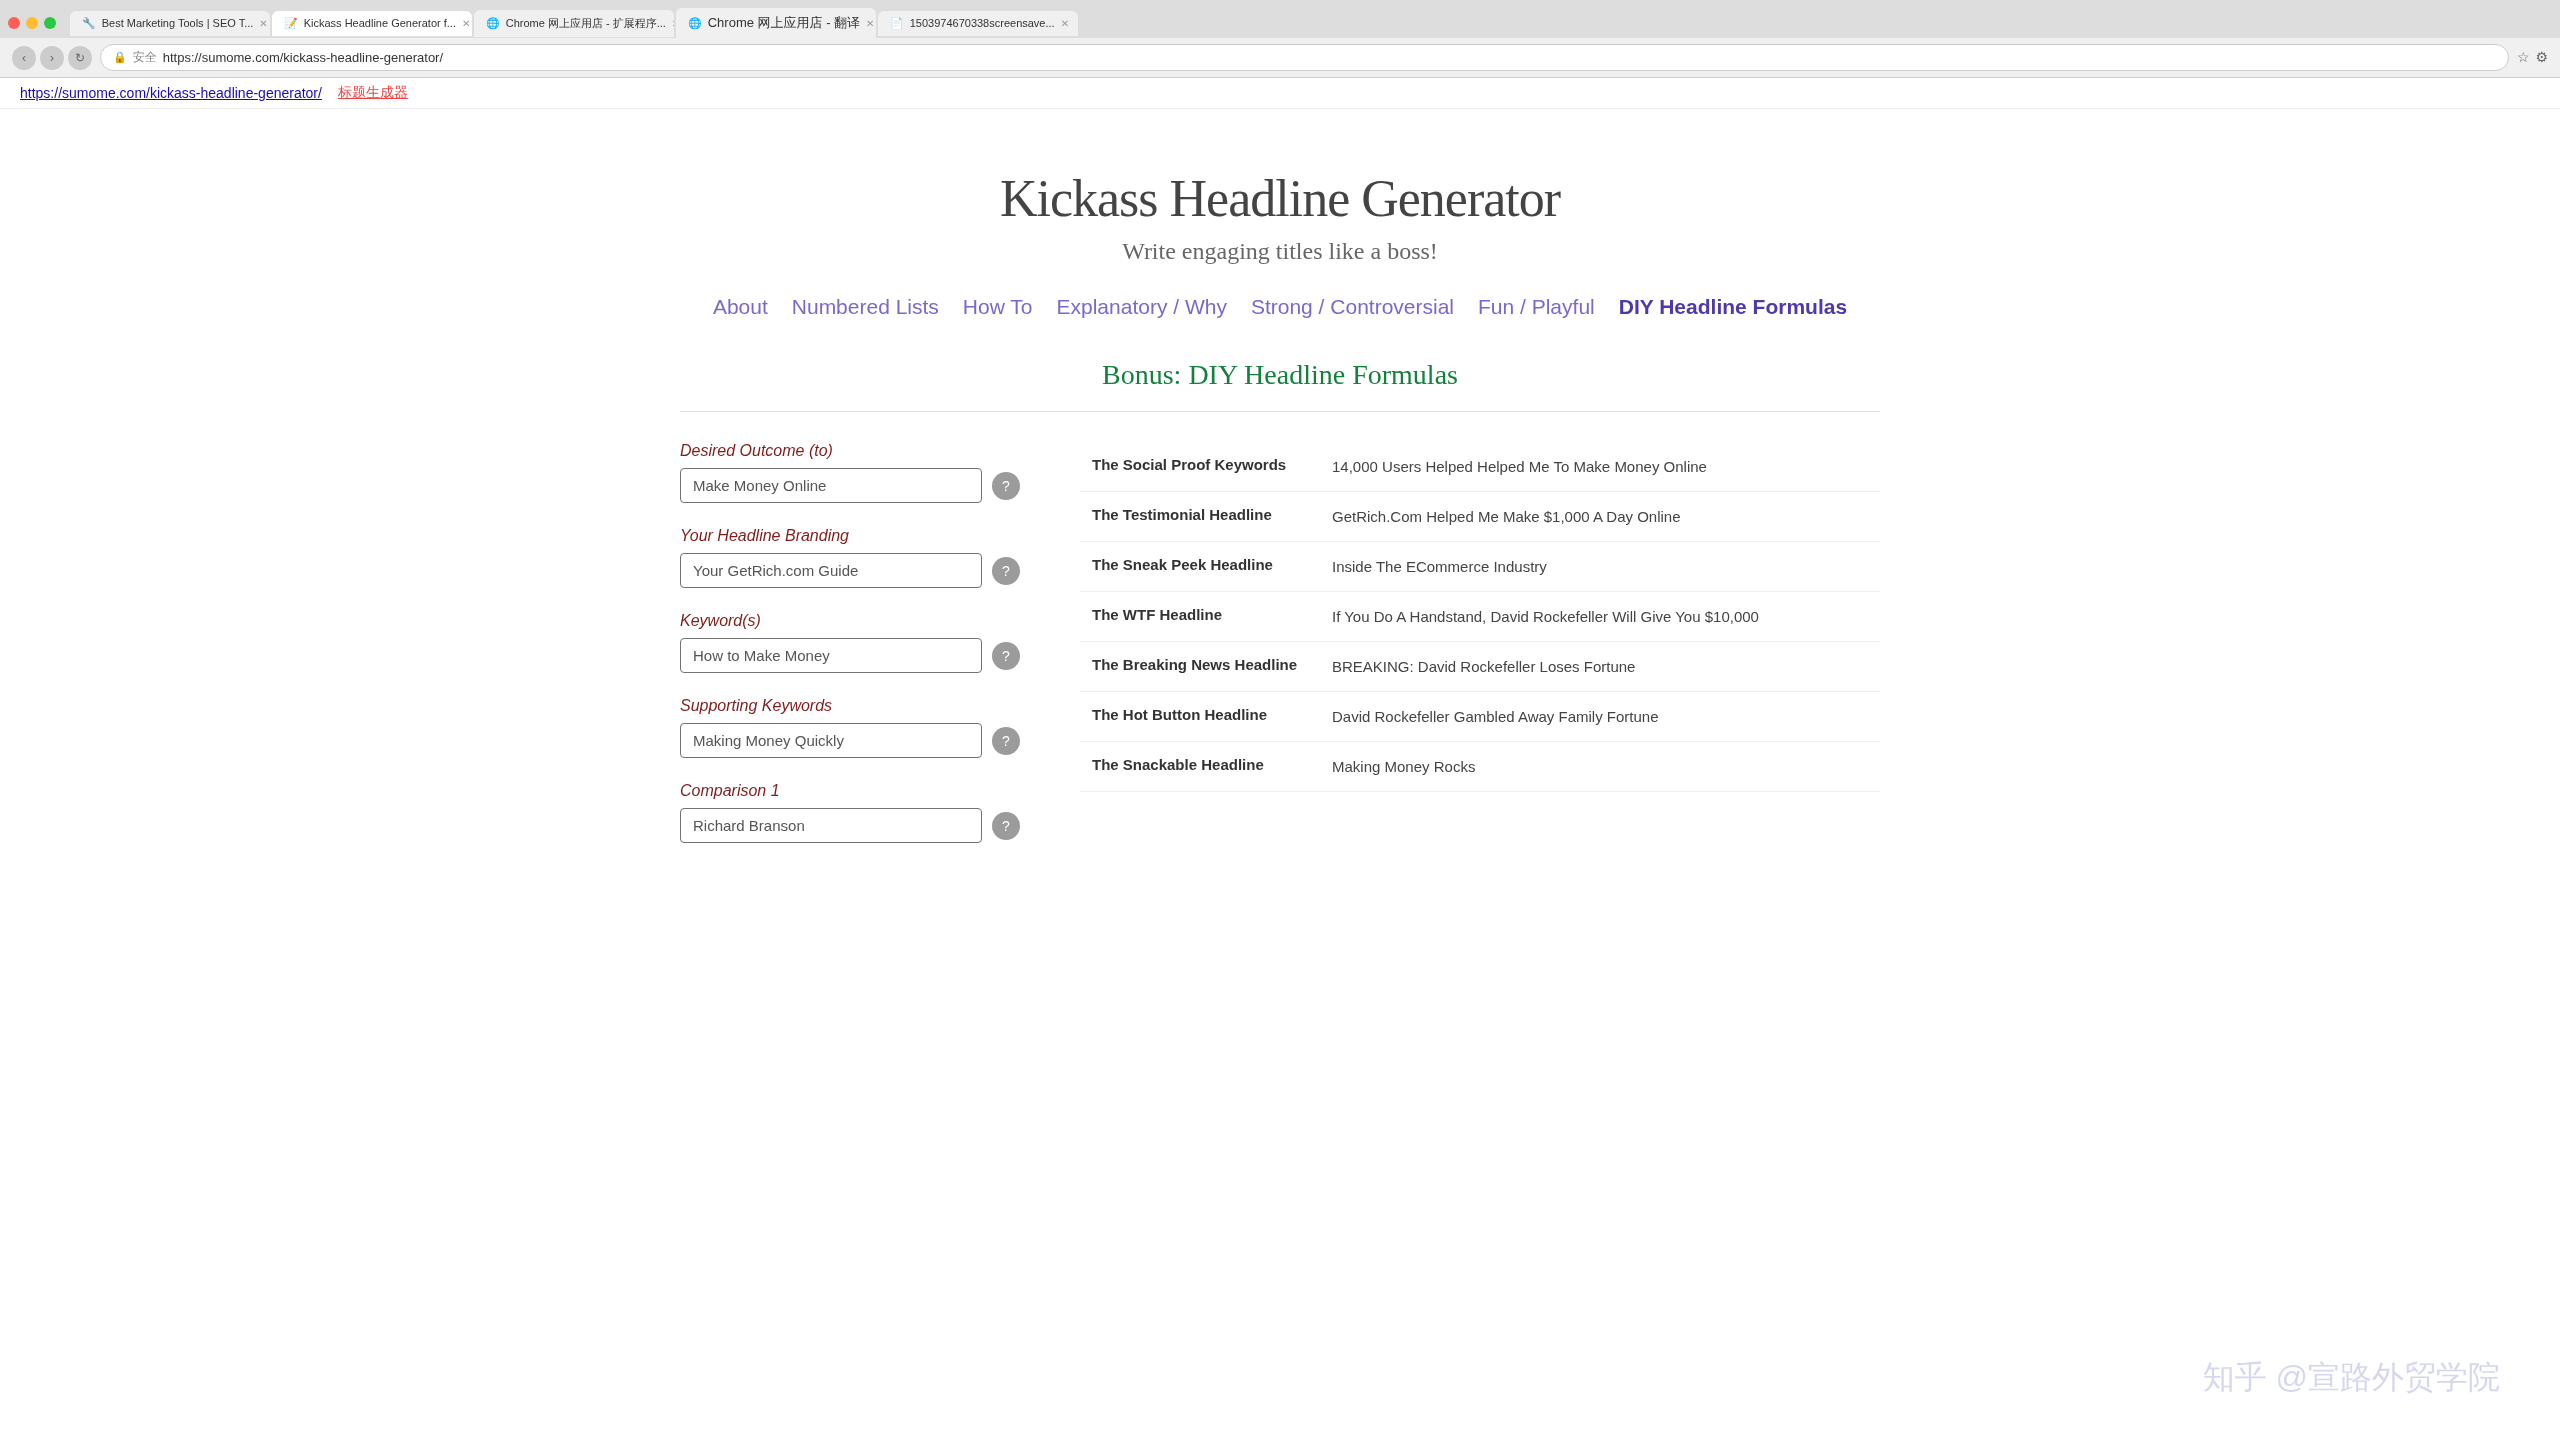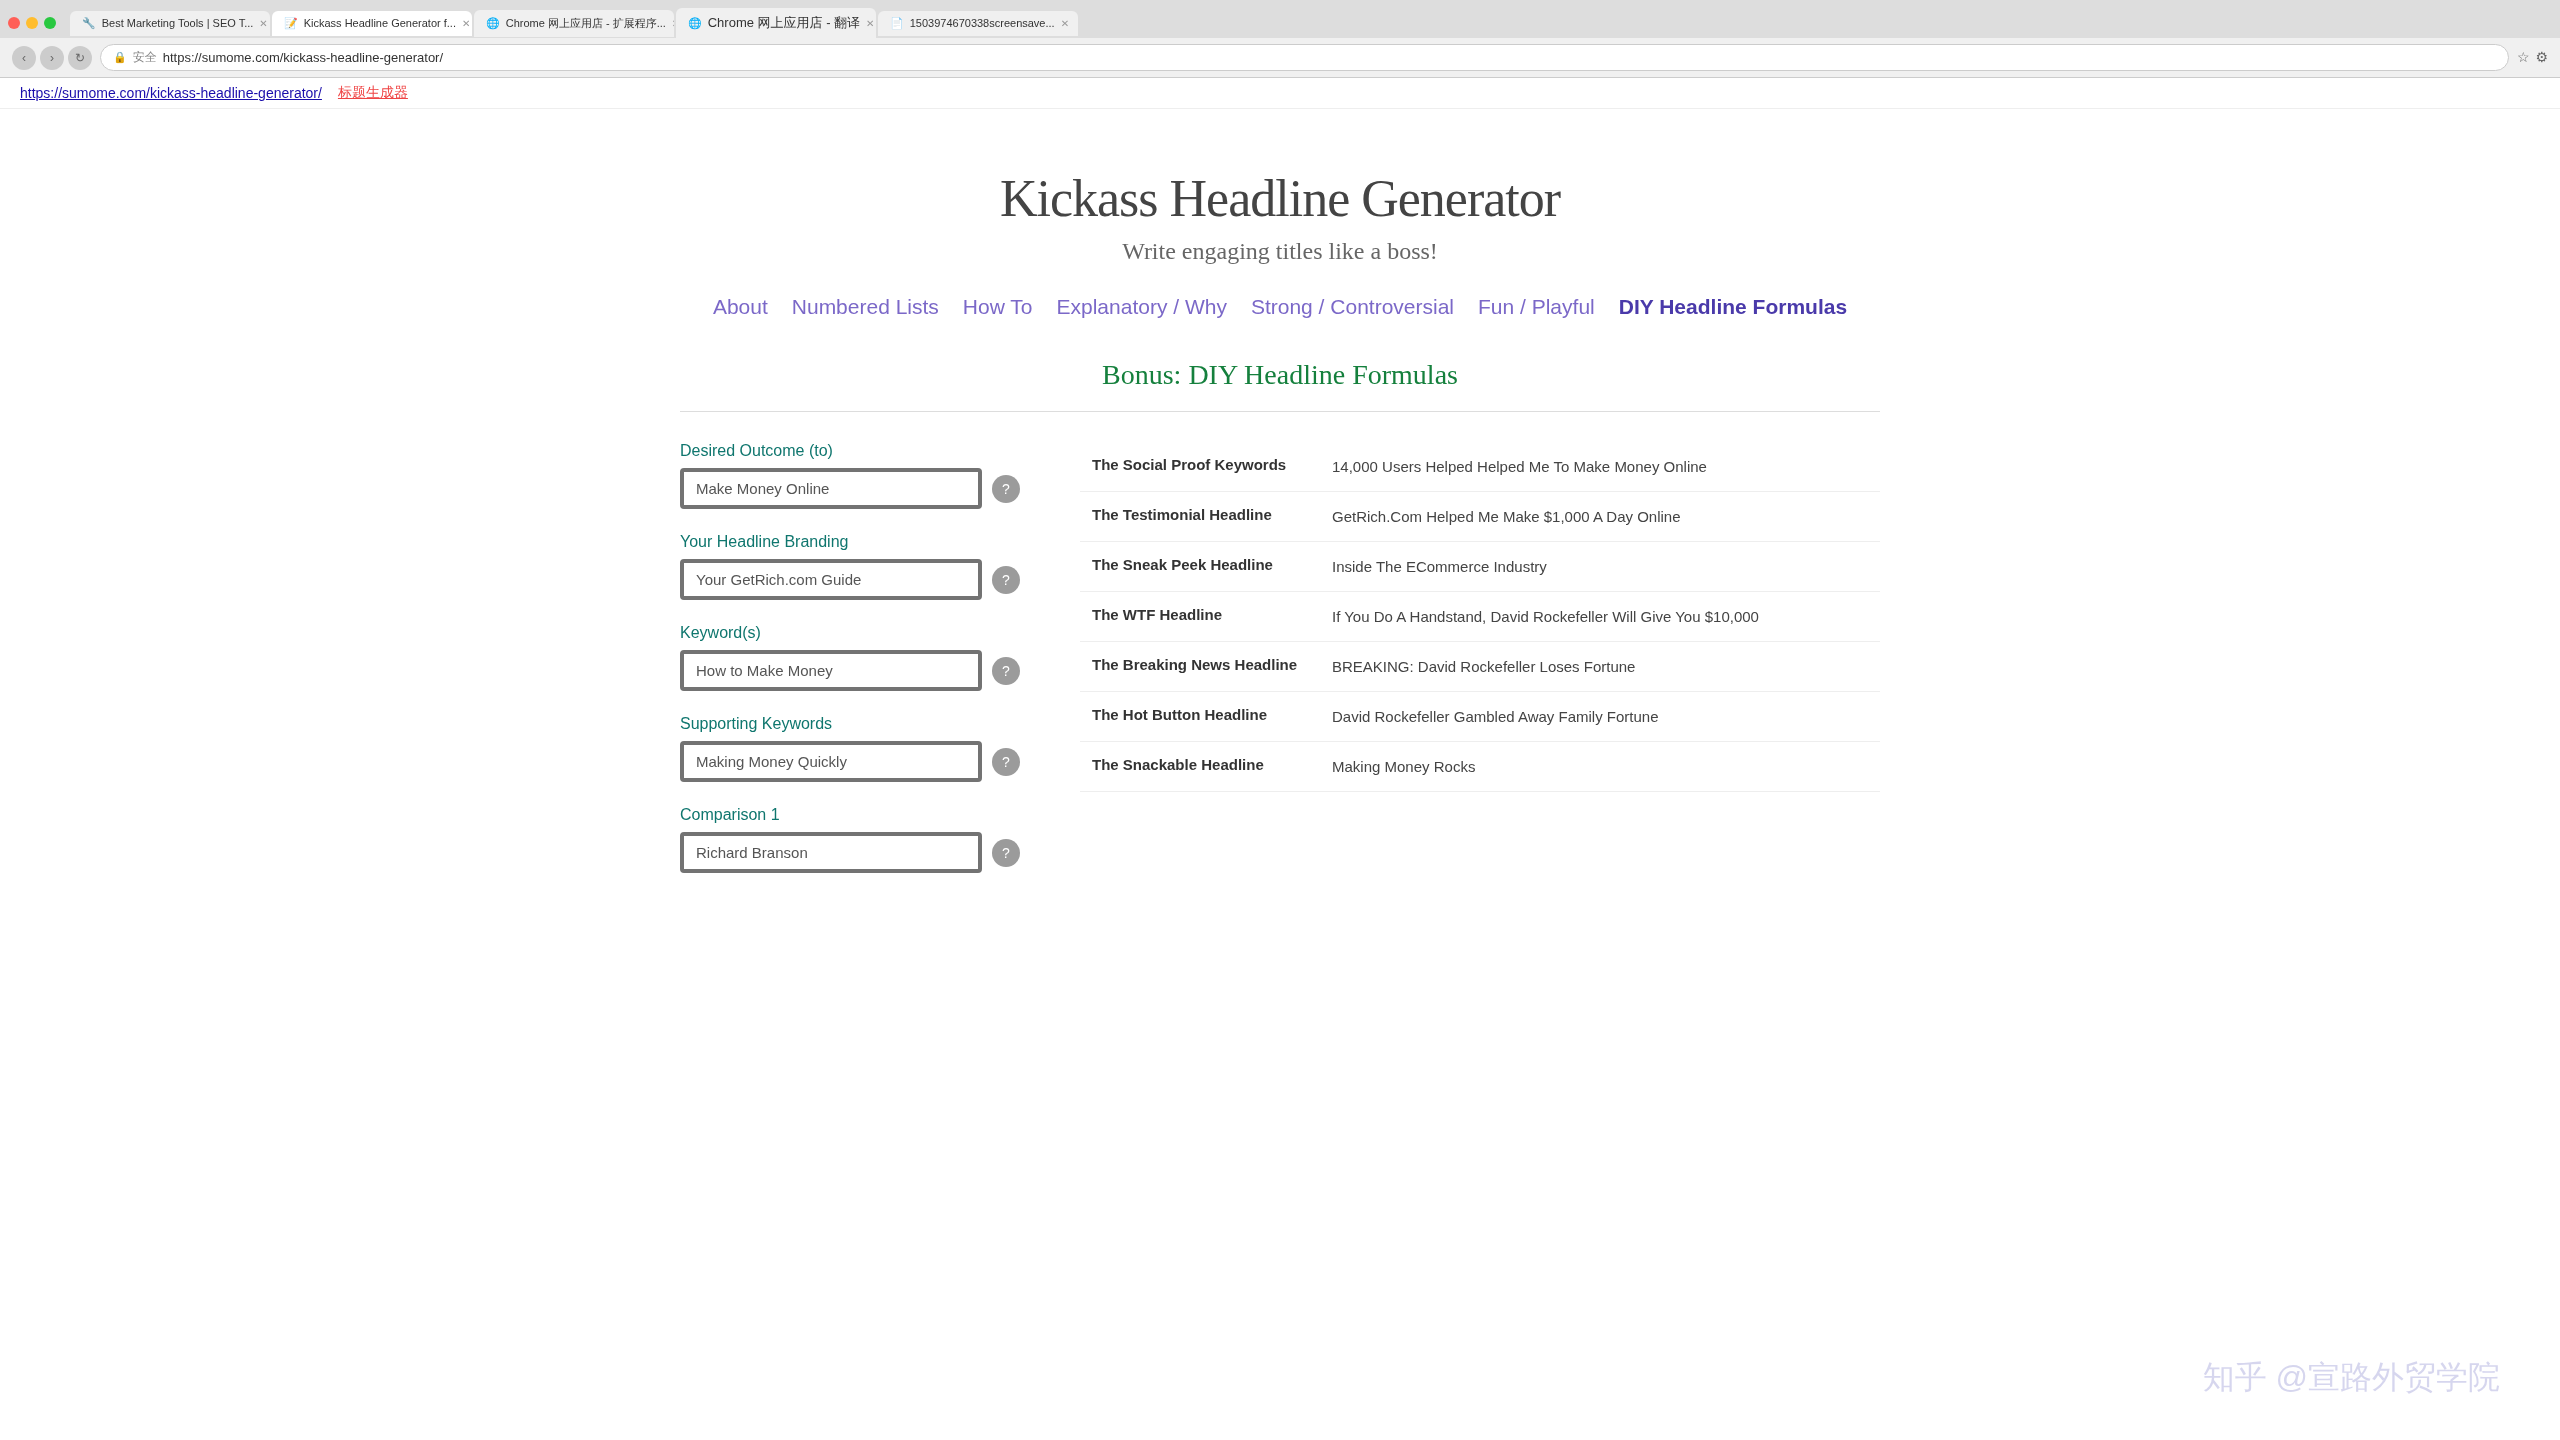--- a/index.html
+++ b/index.html
@@ -188,35 +188,36 @@
       flex-shrink: 0;
     }
 
     .form-group {
       margin-bottom: 24px;
     }
 
     .form-label {
       display: block;
       font-size: 16px;
-      color: #0f766e;
+      color: #7f1d1d;
       margin-bottom: 8px;
       font-family: -apple-system, sans-serif;
+      font-style: italic;
     }
 
     .form-input-row {
       display: flex;
       align-items: center;
       gap: 10px;
     }
 
     .form-input {
       flex: 1;
       padding: 8px 12px;
-      border: 4px solid #737373;
+      border: 1px solid #737373;
       border-radius: 4px;
       font-size: 15px;
       font-family: -apple-system, sans-serif;
       color: #555;
       background: #fff;
     }
 
     .help-btn {
       width: 28px;
       height: 28px;

